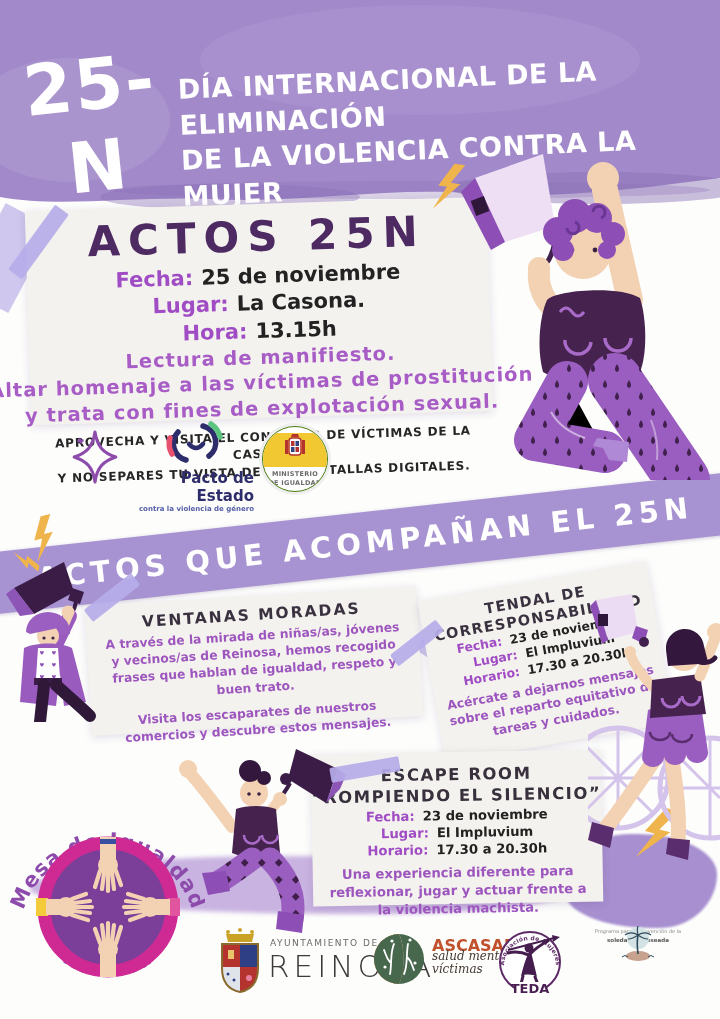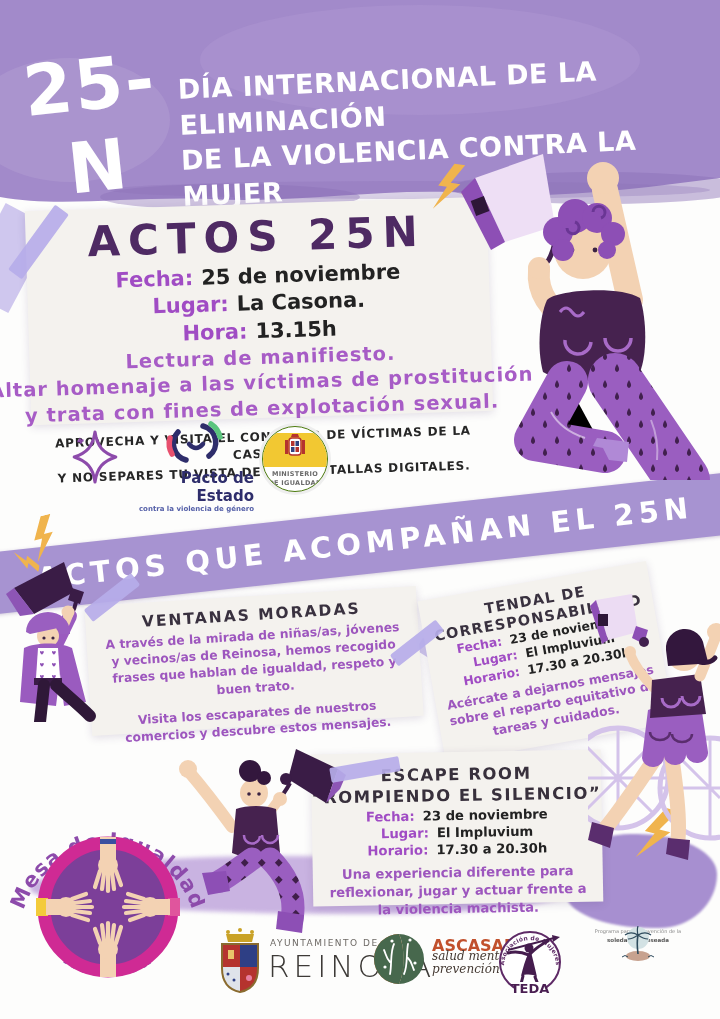--- a/index.html
+++ b/index.html
@@ -438,21 +438,21 @@
       <path d="M36,12 C34,22 36,34 32,42 M36,26 C40,30 40,34 42,38"></path>
     </g>
     <circle cx="20" cy="9" r="1.6" fill="#fff"></circle>
       <circle cx="13" cy="35" r="1.6" fill="#fff"></circle>
     <circle cx="38" cy="8" r="1.6" fill="#fff"></circle>
       <circle cx="43" cy="31" r="1.6" fill="#fff"></circle>
   </svg>
   <div class="abs asc-tit">ASCASAM</div>
   <div class="abs asc-s">
     <div>salud mental</div>
-    <div>prevención</div>
+    <div>víctimas</div>
   </div>
 
   <svg class="abs" style="left:496px;top:924px;z-index:2;" width="68" height="76" viewBox="0 0 68 76">
     <circle cx="34" cy="38" r="30" fill="#fff" stroke="#5e2a66" stroke-width="2"></circle>
     <defs>
         <path id="tArc" d="M 8,42 A 26,26 0 0 1 60,42"></path>
       </defs>
     <text font-size="6" font-weight="bold" fill="#5e2a66" letter-spacing=".2" font-family="DejaVu Sans, sans-serif">
       <textPath href="#tArc" startOffset="50%" text-anchor="middle">Asociación de Mujeres</textPath>
     </text>

